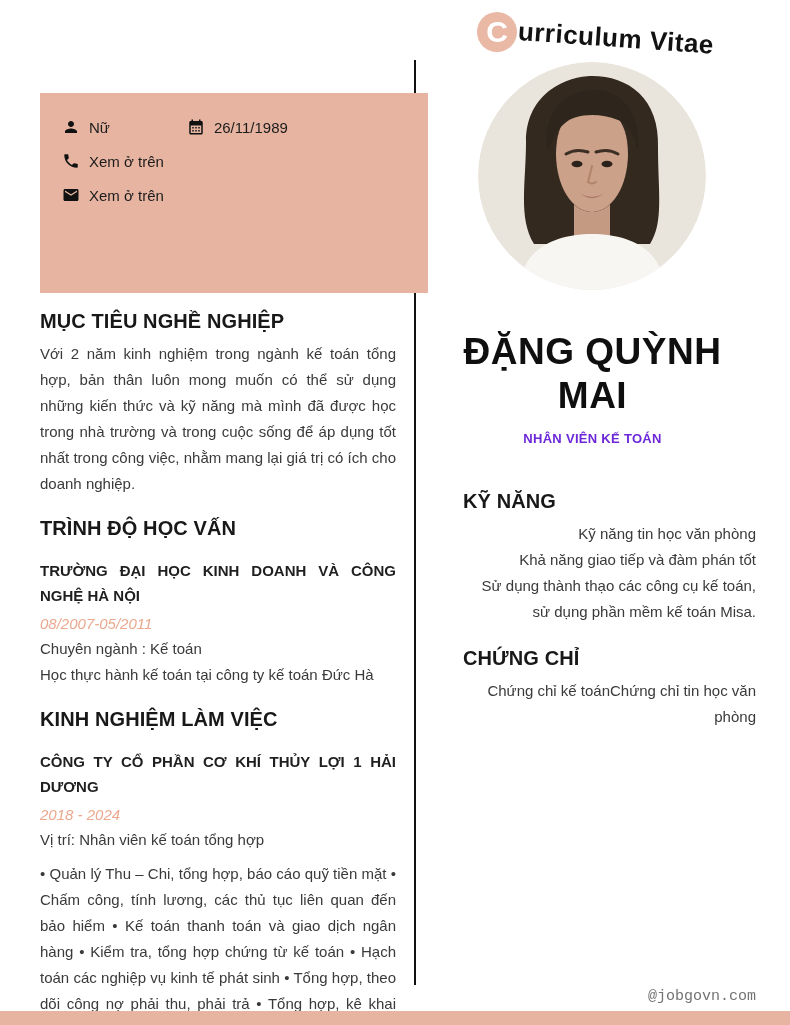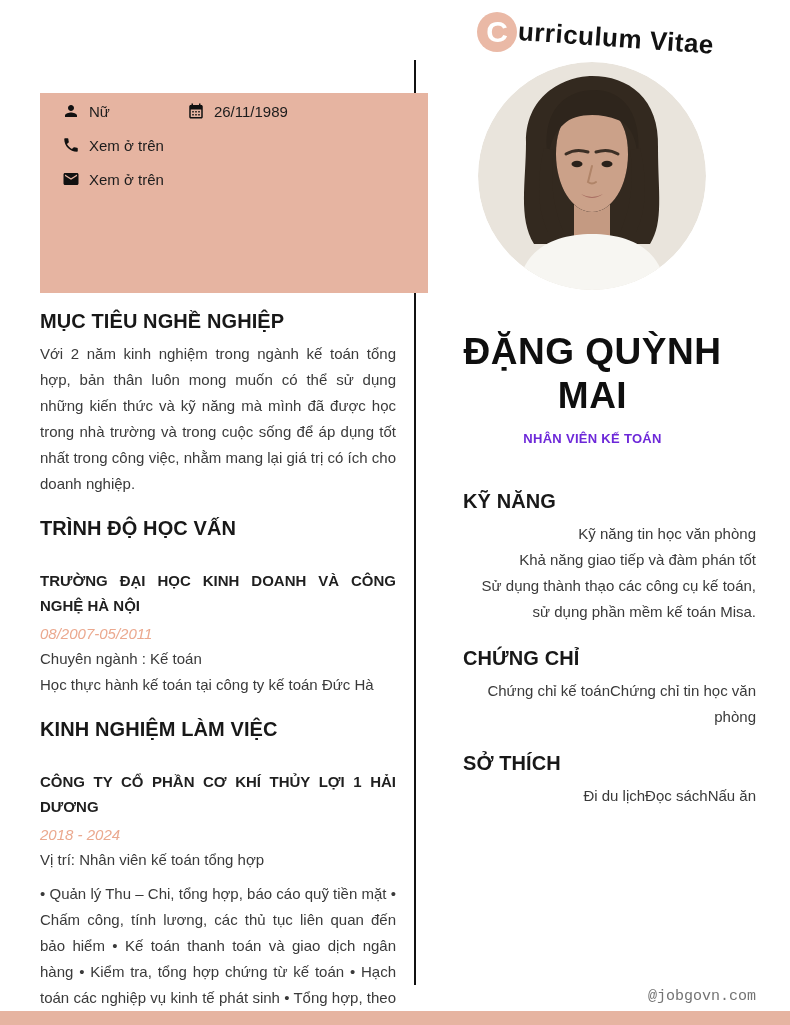--- a/index.html
+++ b/index.html
@@ -15,36 +15,36 @@
           font-weight:bold; font-size:30px; line-height:40px; text-align:center;}
   .logo-text{font-weight:bold; color:#121212; font-size:26px; margin-left:1px; margin-top:4px;
              transform:rotate(4deg); transform-origin:left center; letter-spacing:0.5px; white-space:nowrap;}
 
   
   .photo{position:absolute; left:478px; top:62px; width:228px; height:228px; border-radius:50%; overflow:hidden;}
   .photo svg{display:block;}
 
   
   .contact-box{position:absolute; left:40px; top:93px; width:388px; height:200px;
-               background:#e6b4a1; box-sizing:border-box; padding:8px 22px; color:#1c1c1c;}
+               background:#e6b4a1; box-sizing:border-box; padding:24px 22px; color:#1c1c1c;}
   .c-row{display:flex; align-items:flex-start; margin-bottom:13px; font-size:15px; line-height:21px;}
   .c-row:last-child{margin-bottom:0;}
   .c-icon{width:18px; height:18px; margin-right:9px; flex:0 0 18px; margin-top:1px;}
   .c-icon svg{display:block; width:18px; height:18px; fill:#111;}
   .c-split{display:flex;}
   .c-cell{display:flex; align-items:flex-start;}
   .c-cell.second{margin-left:77px;}
   .c-text{color:#1c1c1c;}
 
   
   .left-col{position:absolute; left:40px; top:310px; width:356px; color:#3a3a3a;}
   .left-col h2, .right-col h2{font-size:20px; color:#181818; margin:0; font-weight:bold; letter-spacing:0.1px;}
   .sec{margin-bottom:20px;}
   .para{font-size:15px; line-height:26px; text-align:justify; margin-top:8px; color:#3a3a3a;}
-  .subhead{font-size:15px; font-weight:bold; color:#1f1f1f; line-height:25px; text-align:justify; margin-top:28px;}
+  .subhead{font-size:15px; font-weight:bold; color:#1f1f1f; line-height:25px; text-align:justify; margin-top:18px;}
   .date{font-size:15px; font-style:italic; color:#eba98f; margin-top:4px; line-height:24px;}
   .line{font-size:15px; line-height:26px; color:#3a3a3a;}
 
   
   .name-block{position:absolute; left:430px; top:330px; width:325px; text-align:center;}
   .name{font-size:37px; font-weight:bold; color:#0f0f0f; line-height:44px; letter-spacing:0.5px;}
   .job-title{font-size:13px; font-weight:bold; color:#6d28d9; margin-top:13px; letter-spacing:0.3px;}
   .right-col{position:absolute; left:463px; top:490px; width:293px;}
   .right-col .sec{margin-bottom:22px;}
   .r-line{font-size:15px; line-height:26px; color:#3a3a3a;}
@@ -173,22 +173,18 @@
       <div class="para">
         <div class="r-line">Kỹ năng tin học văn phòng</div>
         <div class="r-line">Khả năng giao tiếp và đàm phán tốt</div>
         <div class="r-line">Sử dụng thành thạo các công cụ kế toán, sử dụng phần mềm kế toán Misa.</div>
       </div>
     </div>
     <div class="sec">
       <h2>CHỨNG CHỈ</h2>
       <div class="para">Chứng chỉ kế toánChứng chỉ tin học văn phòng</div>
     </div>
-    <div class="sec">
-      <h2>SỞ THÍCH</h2>
-      <div class="para">Đi du lịchĐọc sáchNấu ăn</div>
-    </div>
   </div>
 
   <div class="watermark">@jobgovn.com</div>
   <div class="bottom-strip"></div>
 
 </div>
 
 </body></html>

